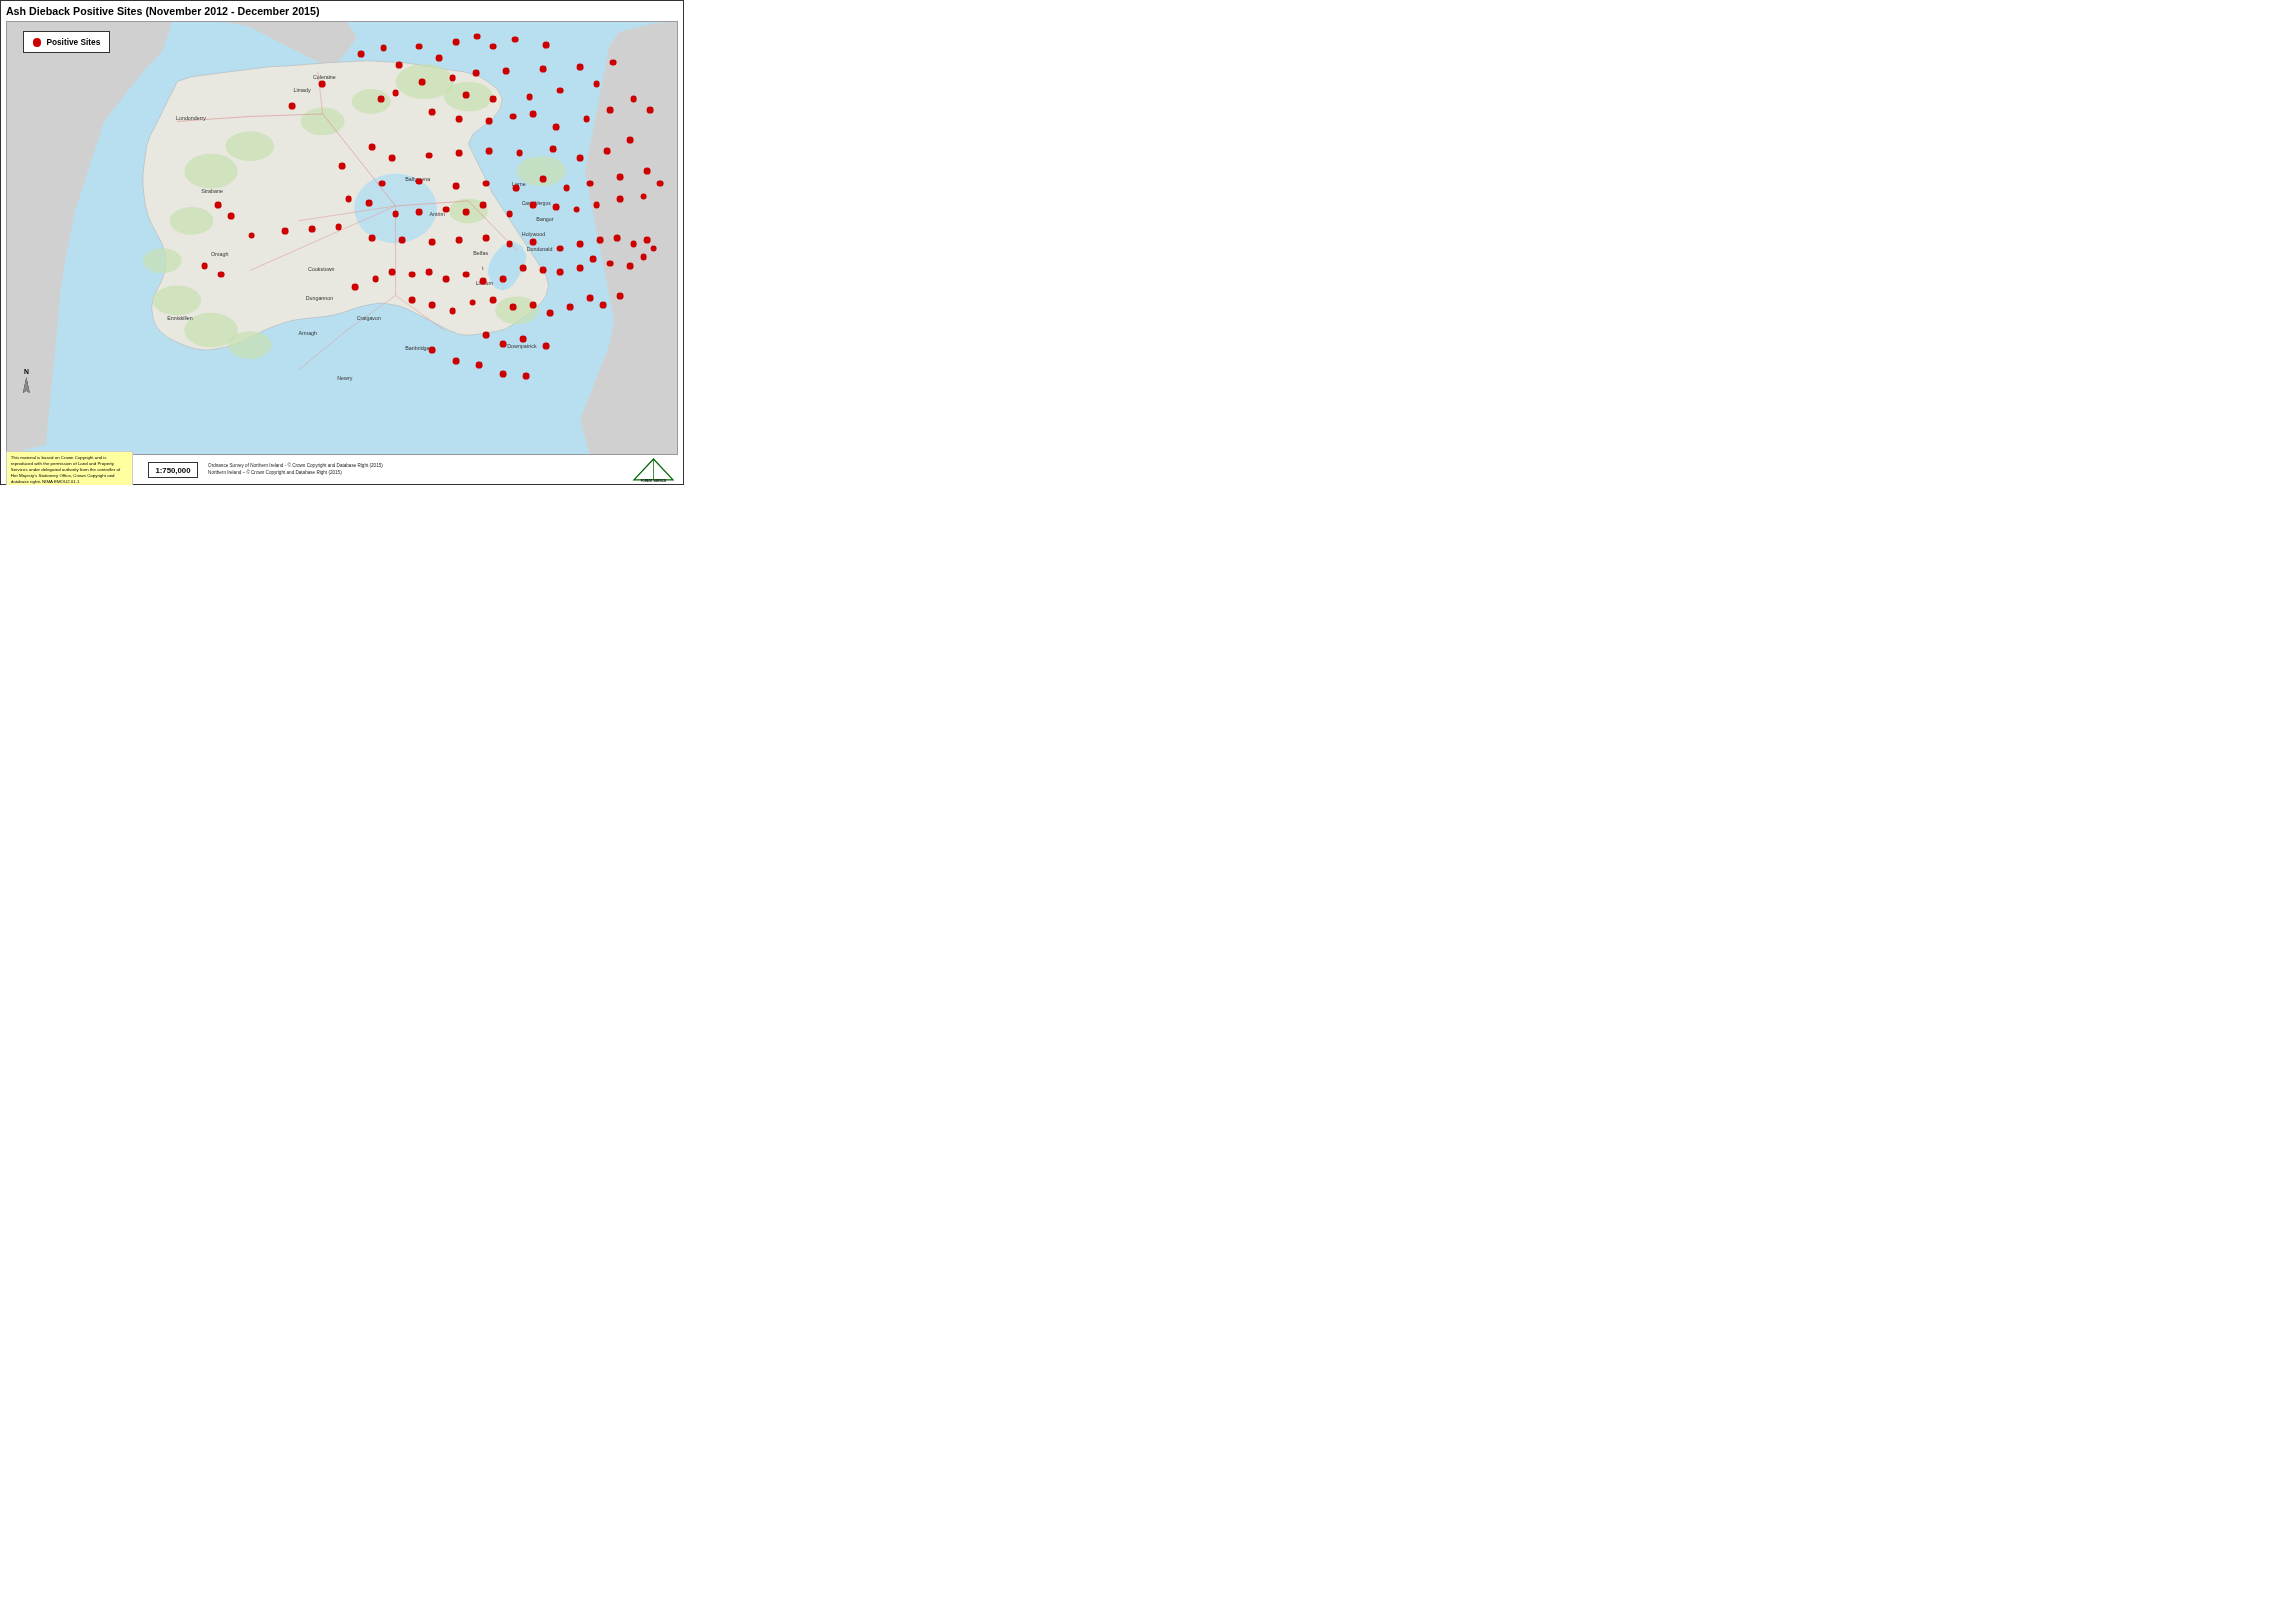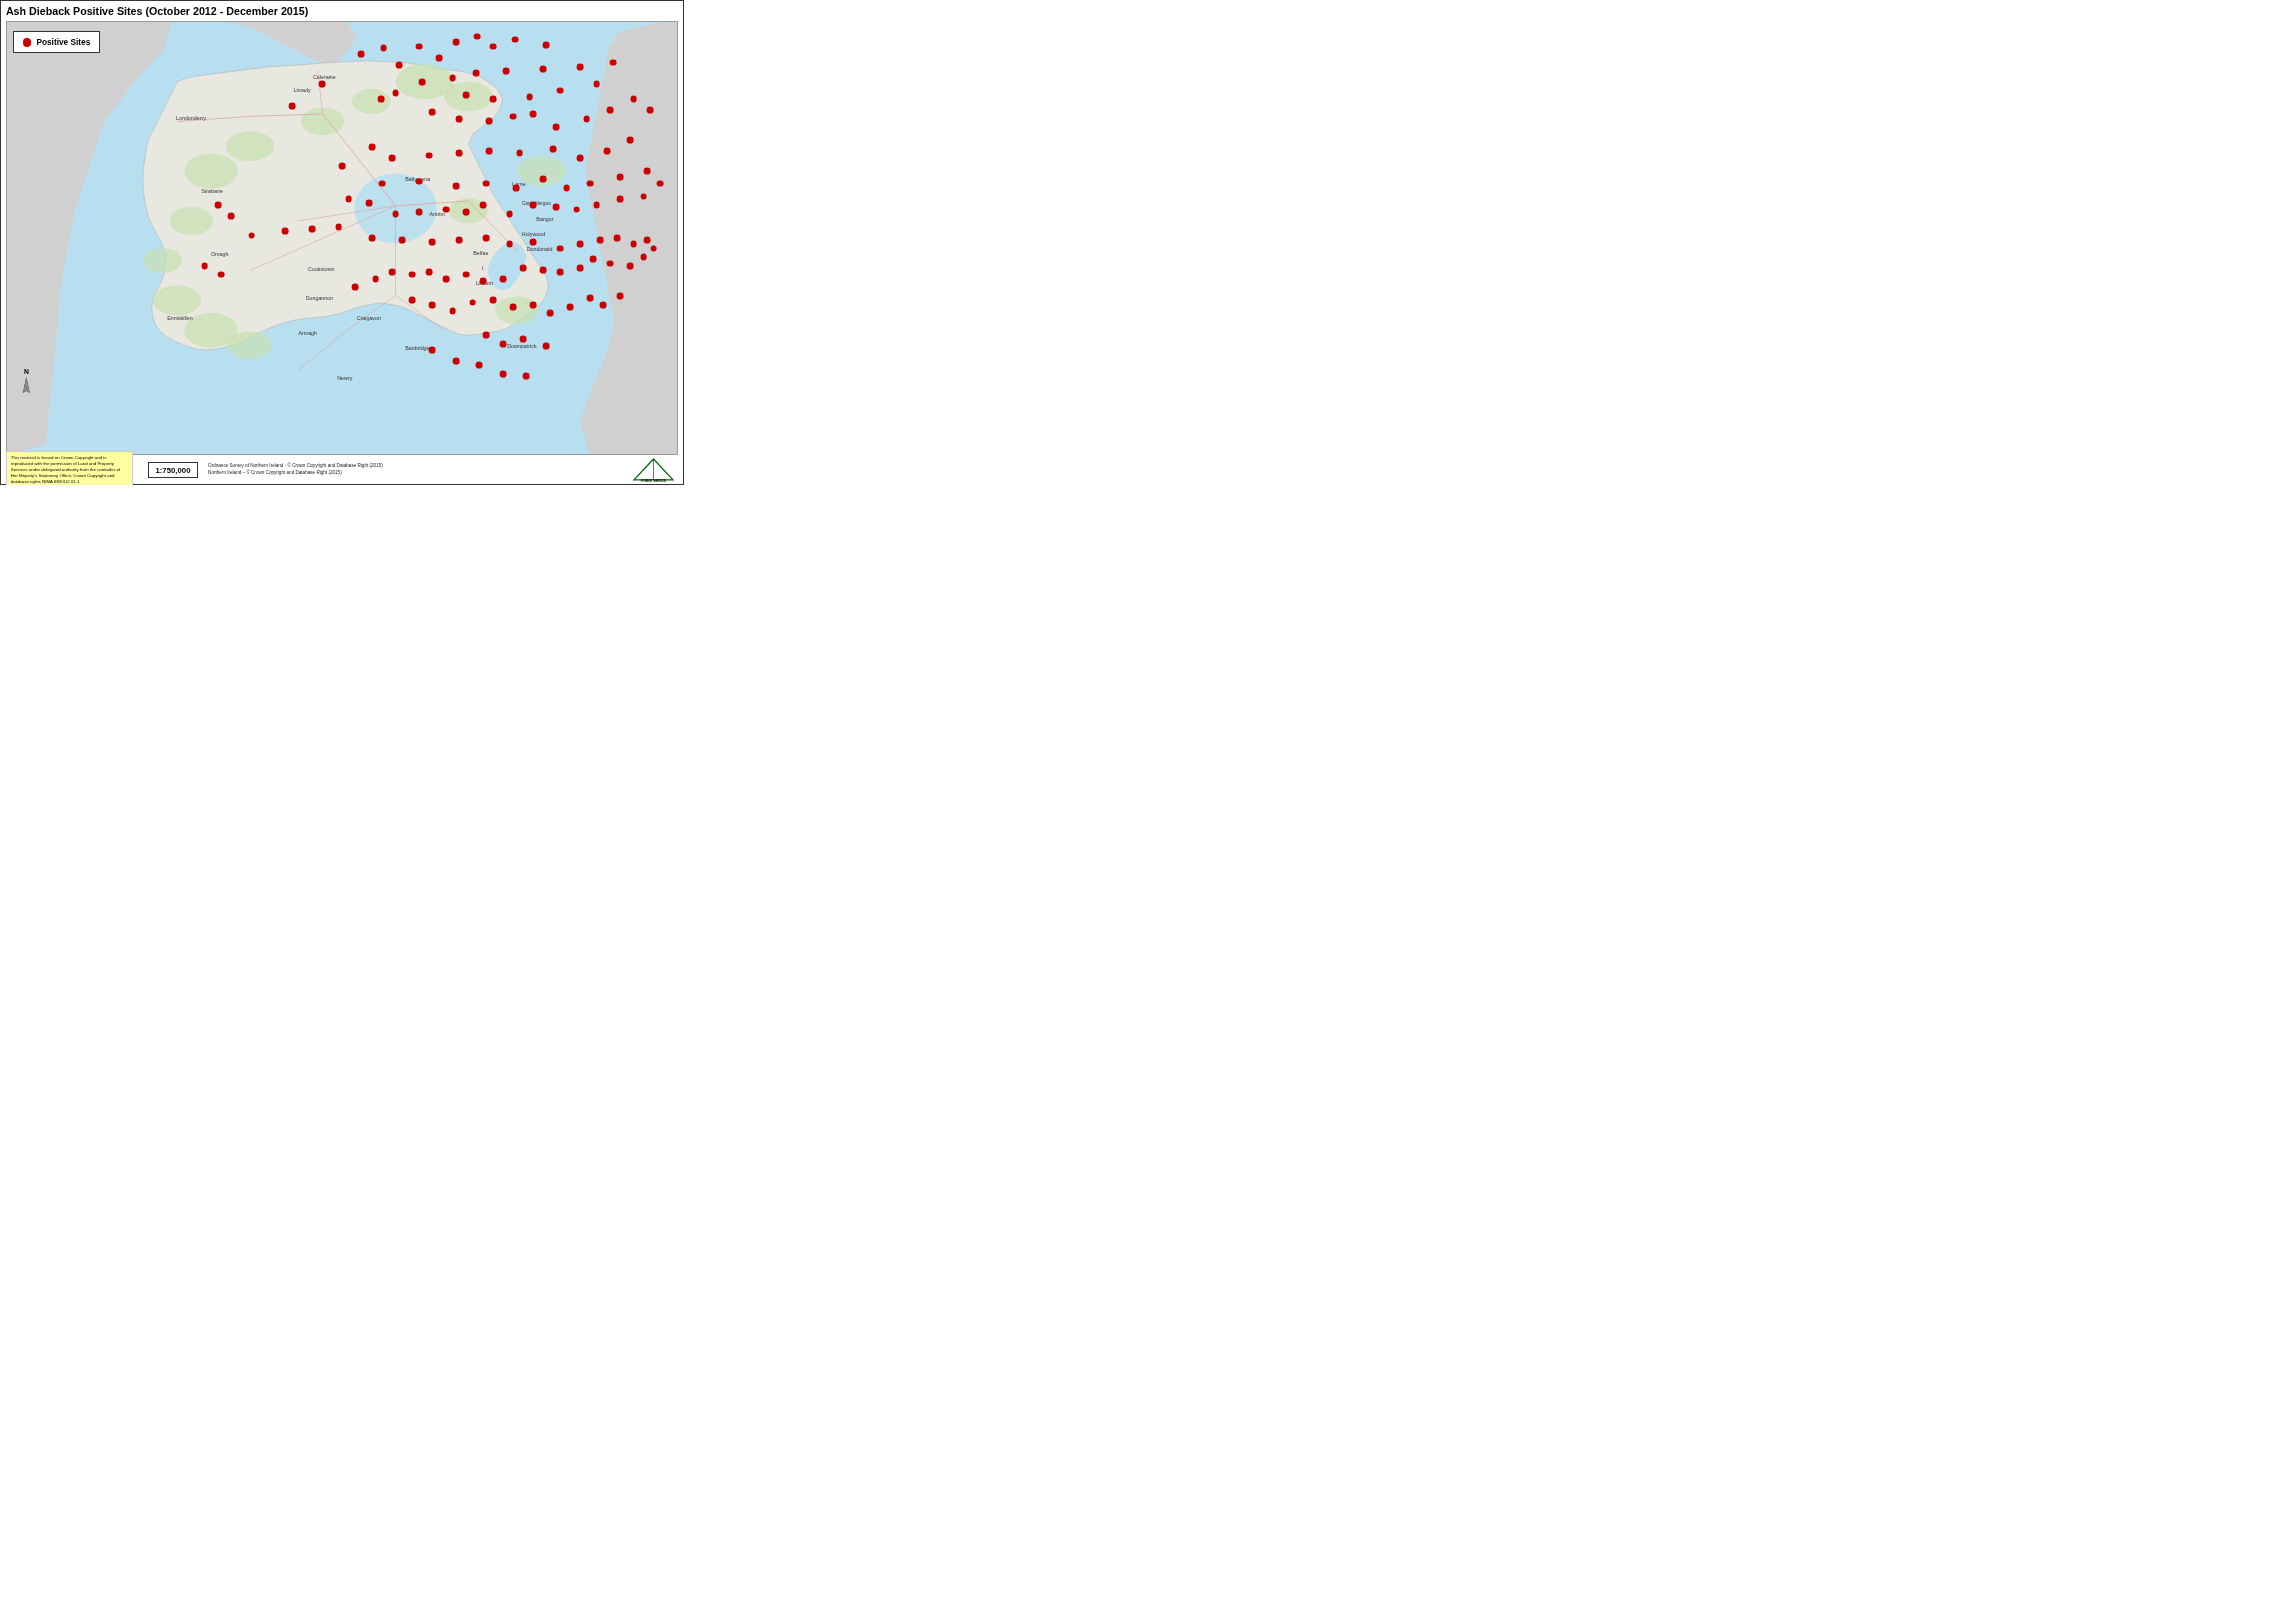--- a/index.html
+++ b/index.html
@@ -43,21 +43,21 @@
     .map-svg {
       width: 100%;
       height: 100%;
       position: absolute;
       top: 0; left: 0;
     }
 
     .legend-box {
       position: absolute;
       top: 9.8px;
-      left: 6px;
+      left: 16px;
       background: white;
       border: 0.7px solid #333;
       padding: 4.9px 8.8px;
       z-index: 20;
       display: flex;
       align-items: center;
       gap: 4.9px;
     }
 
     .legend-dot {
@@ -154,21 +154,21 @@
       border-radius: 50%;
       background: #cc0000;
       transform: translate(-50%, -50%);
       z-index: 15;
     }
   </style>
 </head>
 <body>
 
 <div class="page-container">
-  <div class="page-title">Ash Dieback Positive Sites (October 2012 - December 2015)</div>
+  <div class="page-title">Ash Dieback Positive Sites (November 2012 - December 2015)</div>
 
   <div class="map-area">
 
     <svg class="map-svg" viewBox="0 0 1380 870" preserveAspectRatio="none">
 
       <rect width="1380" height="870" fill="#b8dff0"></rect>
 
       <polygon points="0,0 340,0 320,60 280,100 240,150 200,200 180,260 160,320 140,380 130,430 120,480 110,540 105,600 100,650 95,700 90,750 85,800 80,850 0,870" fill="#d0d0d0"></polygon>
 
       <polygon points="400,0 700,0 720,30 700,60 680,80 660,90 640,80 620,70 600,60 580,50 560,40 540,30 520,20 500,10 480,5 460,2 440,0" fill="#d0d0d0"></polygon>

